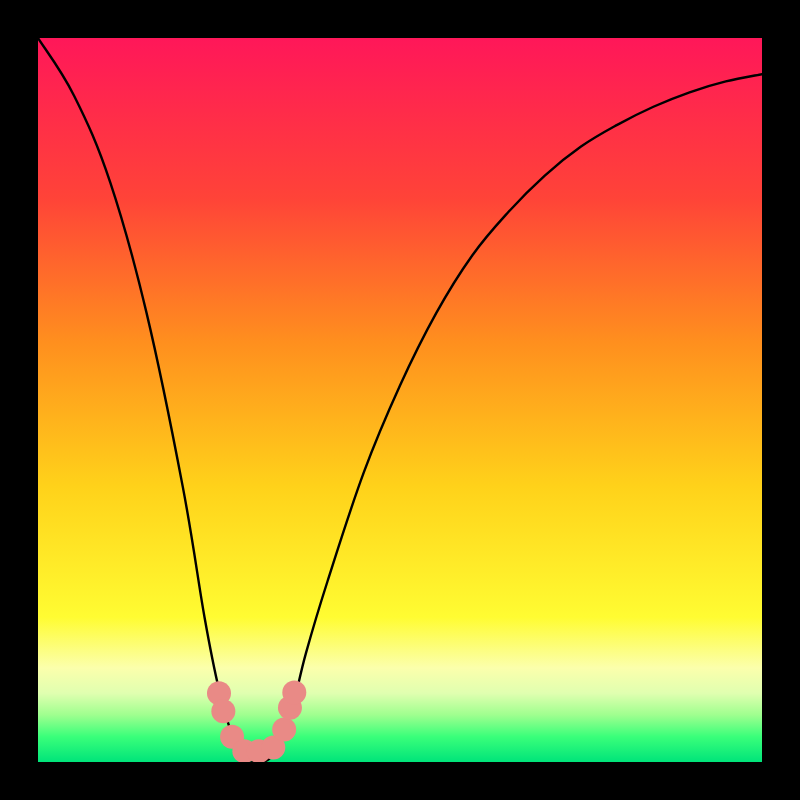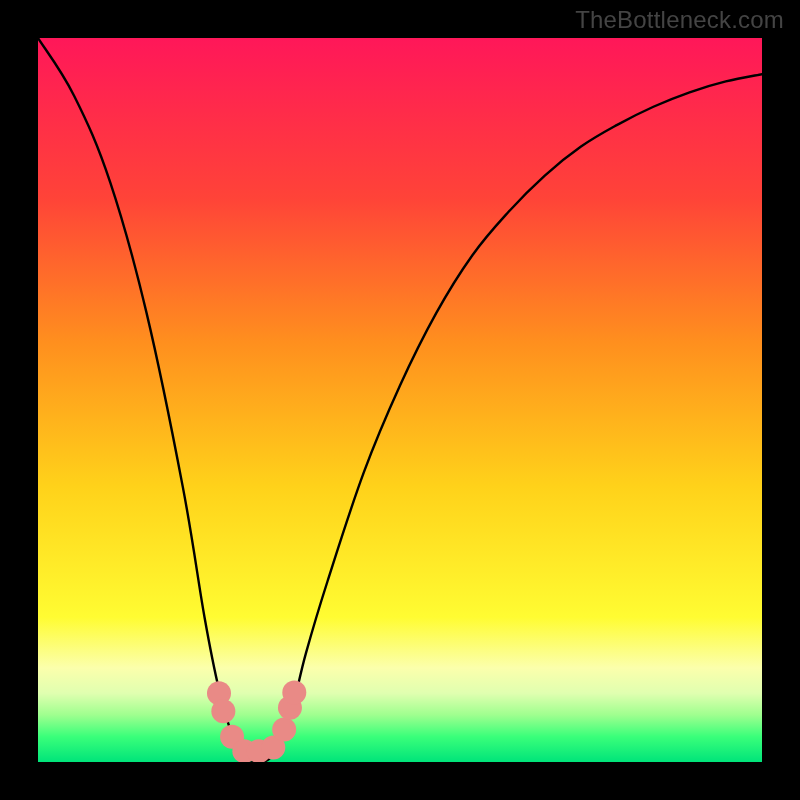--- a/index.html
+++ b/index.html
@@ -36,21 +36,20 @@
     z-index: 10;
   }
   svg {
     display: block;
   }
 </style>
 </head>
 <body>
 
 <div class="container">
-  <div class="watermark">TheBottleneck.com</div>
   <div class="plot-area">
     <svg id="chart-svg" width="724" height="724" viewBox="0 0 724 724" preserveAspectRatio="none">
       <defs>
         <linearGradient id="bg-grad" x1="0" y1="0" x2="0" y2="1">
             <stop offset="0.00%" stop-color="#ff1759"></stop>
             <stop offset="22.00%" stop-color="#ff4338"></stop>
             <stop offset="42.00%" stop-color="#ff8f1e"></stop>
             <stop offset="62.00%" stop-color="#ffd21a"></stop>
             <stop offset="80.00%" stop-color="#fffc32"></stop>
             <stop offset="87.00%" stop-color="#fbffac"></stop>

